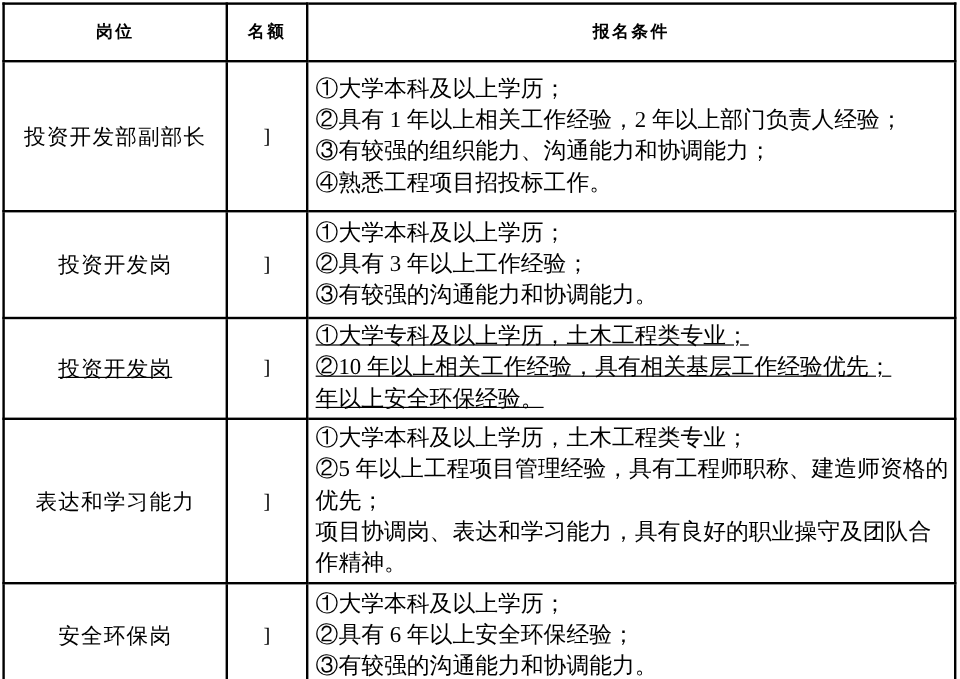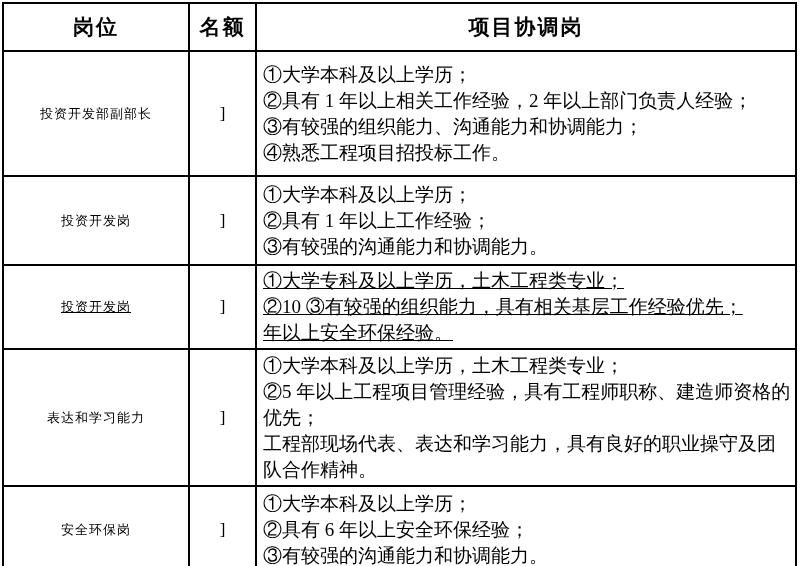--- a/index.html
+++ b/index.html
@@ -28,30 +28,30 @@
   .job-table col.c1 { width: 186px; }
   .job-table col.c2 { width: 67px; }
   .job-table col.c3 { width: 540px; }
   .job-table th, .job-table td {
     border: 2px solid #000;
     background: #fff;
     overflow: hidden;
   }
   .job-table th {
     height: 44px;
-    font-size: 21px;
+    font-size: 14px;
     font-weight: bold;
     text-align: center;
     vertical-align: middle;
     letter-spacing: 2px;
   }
   .job-table td.pos {
     text-align: center;
     vertical-align: middle;
-    font-size: 13px;
+    font-size: 18px;
     letter-spacing: 1px;
   }
   .job-table td.quota {
     text-align: center;
     vertical-align: middle;
     font-size: 17px;
   }
   .job-table td.cond {
     vertical-align: middle;
     font-size: 19px;
@@ -73,59 +73,59 @@
   <table class="job-table">
     <colgroup>
         <col class="c1">
         <col class="c2">
         <col class="c3">
       </colgroup>
     <thead>
       <tr>
         <th>岗位</th>
         <th>名额</th>
-        <th>项目协调岗</th>
+        <th>报名条件</th>
       </tr>
     </thead>
     <tbody>
       <tr class="r1">
         <td class="pos">投资开发部副部长</td>
         <td class="quota">]</td>
         <td class="cond">
           <div class="line">①大学本科及以上学历；</div>
           <div class="line">②具有 1 年以上相关工作经验，2 年以上部门负责人经验；</div>
           <div class="line">③有较强的组织能力、沟通能力和协调能力；</div>
           <div class="line">④熟悉工程项目招投标工作。</div>
         </td>
       </tr>
       <tr class="r2">
         <td class="pos">投资开发岗</td>
         <td class="quota">]</td>
         <td class="cond">
           <div class="line">①大学本科及以上学历；</div>
-          <div class="line">②具有 1 年以上工作经验；</div>
+          <div class="line">②具有 3 年以上工作经验；</div>
           <div class="line">③有较强的沟通能力和协调能力。</div>
         </td>
       </tr>
       <tr class="r3">
         <td class="pos">投资开发岗</td>
         <td class="quota">]</td>
         <td class="cond">
           <div class="line">①大学专科及以上学历，土木工程类专业；</div>
-          <div class="line">②10 ③有较强的组织能力，具有相关基层工作经验优先；</div>
+          <div class="line">②10 年以上相关工作经验，具有相关基层工作经验优先；</div>
           <div class="line">年以上安全环保经验。</div>
         </td>
       </tr>
       <tr class="r4">
         <td class="pos">表达和学习能力</td>
         <td class="quota">]</td>
         <td class="cond">
           <div class="line">①大学本科及以上学历，土木工程类专业；</div>
           <div class="line">②5 年以上工程项目管理经验，具有工程师职称、建造师资格的优先；</div>
-          <div class="line">工程部现场代表、表达和学习能力，具有良好的职业操守及团队合作精神。</div>
+          <div class="line">项目协调岗、表达和学习能力，具有良好的职业操守及团队合作精神。</div>
         </td>
       </tr>
       <tr class="r5">
         <td class="pos">安全环保岗</td>
         <td class="quota">]</td>
         <td class="cond">
           <div class="line">①大学本科及以上学历；</div>
           <div class="line">②具有 6 年以上安全环保经验；</div>
           <div class="line">③有较强的沟通能力和协调能力。</div>
         </td>

